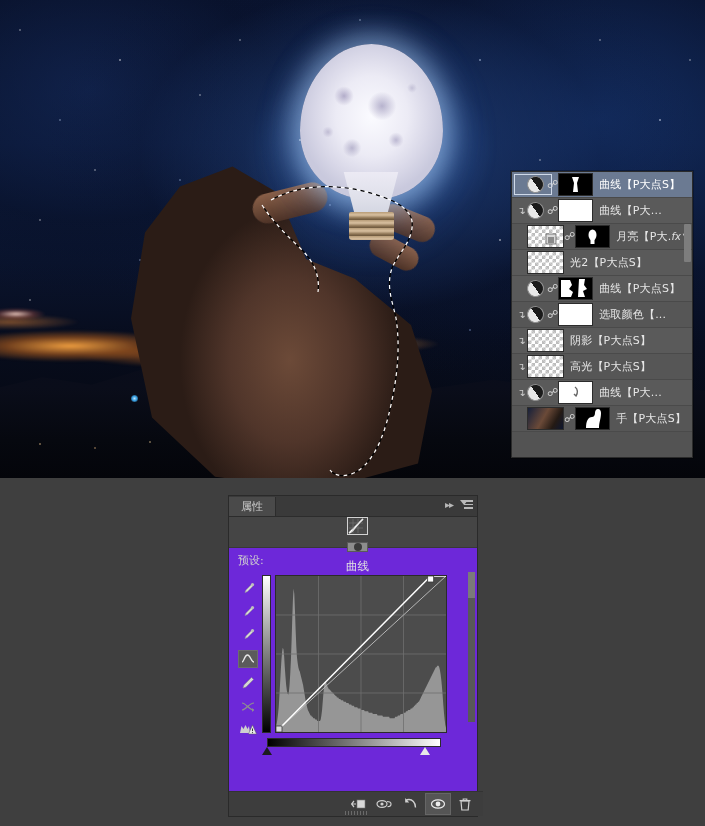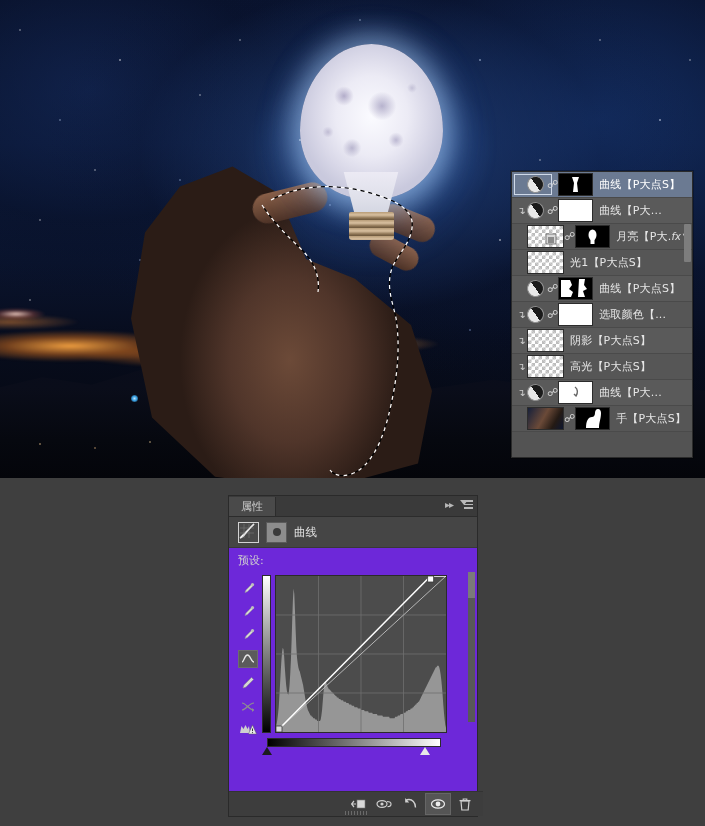--- a/index.html
+++ b/index.html
@@ -145,21 +145,21 @@
   .ico-dbl{font-size:10px;color:#b8b8b8;letter-spacing:-1px;}
   .ico-menu{width:13px;height:9px;position:relative;}
   .ico-menu i{position:absolute;right:0;height:1.5px;background:#b8b8b8;}
   .ico-menu i:nth-child(1){top:0;width:9px;}
   .ico-menu i:nth-child(2){top:3.5px;width:9px;}
   .ico-menu i:nth-child(3){top:7px;width:9px;}
   .ico-menu i:nth-child(4){top:0;width:0;height:0;left:0;right:auto;
       border-left:4px solid transparent;border-right:4px solid transparent;border-top:5px solid #b8b8b8;background:none;}
 
   .ptitle{height:30px;display:flex;align-items:center;padding-left:9px;gap:7px;
-      background:#454545;border-bottom:1px solid #383838;}
+      background:#454545;border-bottom:1px solid #383838;flex-direction:column;}
   .curve-badge{width:19px;height:19px;border:1.5px solid #d2d2d2;position:relative;background:#4a4a4a;}
   .curve-badge svg{display:block;}
   .mask-badge{width:19px;height:19px;background:#8d8d8d;border:1px solid #5a5a5a;
       display:flex;align-items:center;justify-content:center;}
   .mask-badge span{width:8px;height:8px;border-radius:50%;background:#3a3a3a;}
   .ptitle-text{font-size:11.5px;color:#e2e2e2;}
 
   .prow{display:flex;align-items:center;padding:0 9px;height:25px;gap:12px;}
   .plabel{font-size:11px;color:#cfcfcf;width:40px;}
   .pselect{flex:1;height:17px;background:#5b5b5b;border:1px solid #323232;
@@ -268,24 +268,24 @@
             </svg></span>
           <span class="link">☍</span>
           <span class="thumb mask"><svg width="33" height="21" viewBox="0 0 33 21">
               <ellipse cx="16.5" cy="9" rx="4" ry="5.5" fill="#fff"></ellipse>
               <rect x="14.5" y="13" width="4" height="5" fill="#fff"></rect>
             </svg></span>
           <span class="lname">月亮【P大...</span>
           <span class="fxlabel">fx</span>
           <span class="arrowdn">▼</span>
         </div>
-        <div class="layer-row">
+        <div class="layer-row alt">
           <span class="clipmark"></span>
           <span class="thumb checker"></span>
-          <span class="lname">光1【P大点S】</span>
+          <span class="lname">光2【P大点S】</span>
         </div>
         <div class="layer-row alt">
           <span class="clipmark"></span>
           <span class="adjicon"></span>
           <span class="link">☍</span>
           <span class="thumb mask"><svg width="33" height="21" viewBox="0 0 33 21">
               <path d="M2 2 h9 l2 5 -3 4 4 3 -2 5 h-10 z" fill="#fff"></path>
               <path d="M20 1 h6 l-1 6 3 4 -4 2 2 6 h-7 z" fill="#fff"></path>
             </svg></span>
           <span class="lname">曲线【P大点S】</span>

